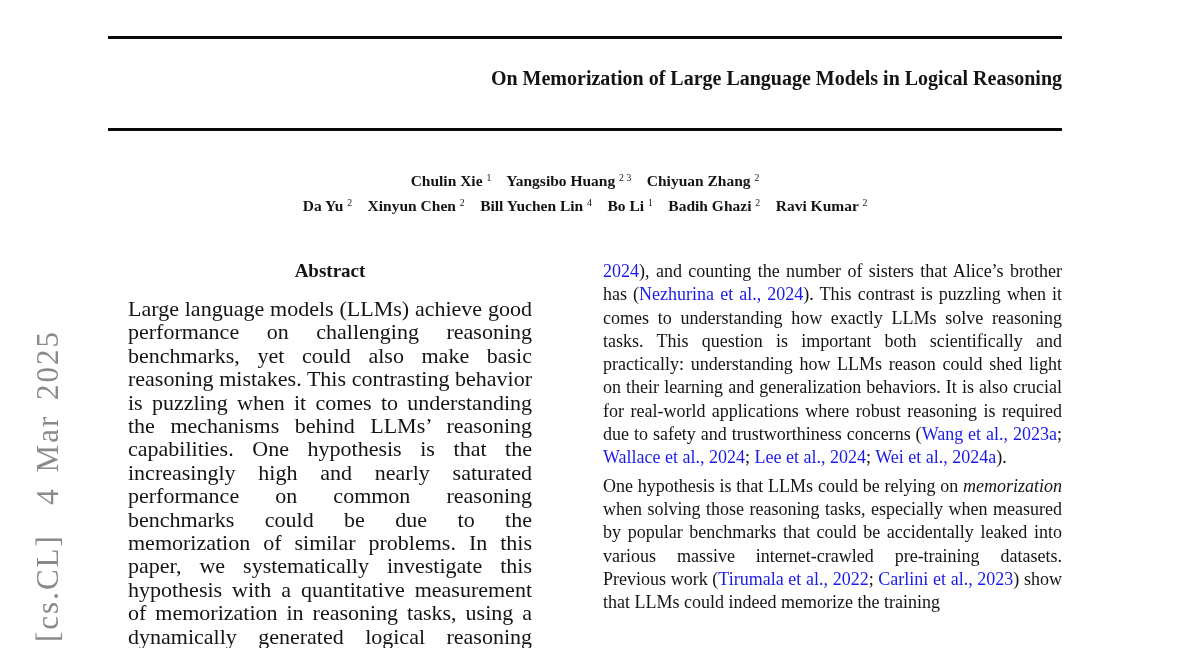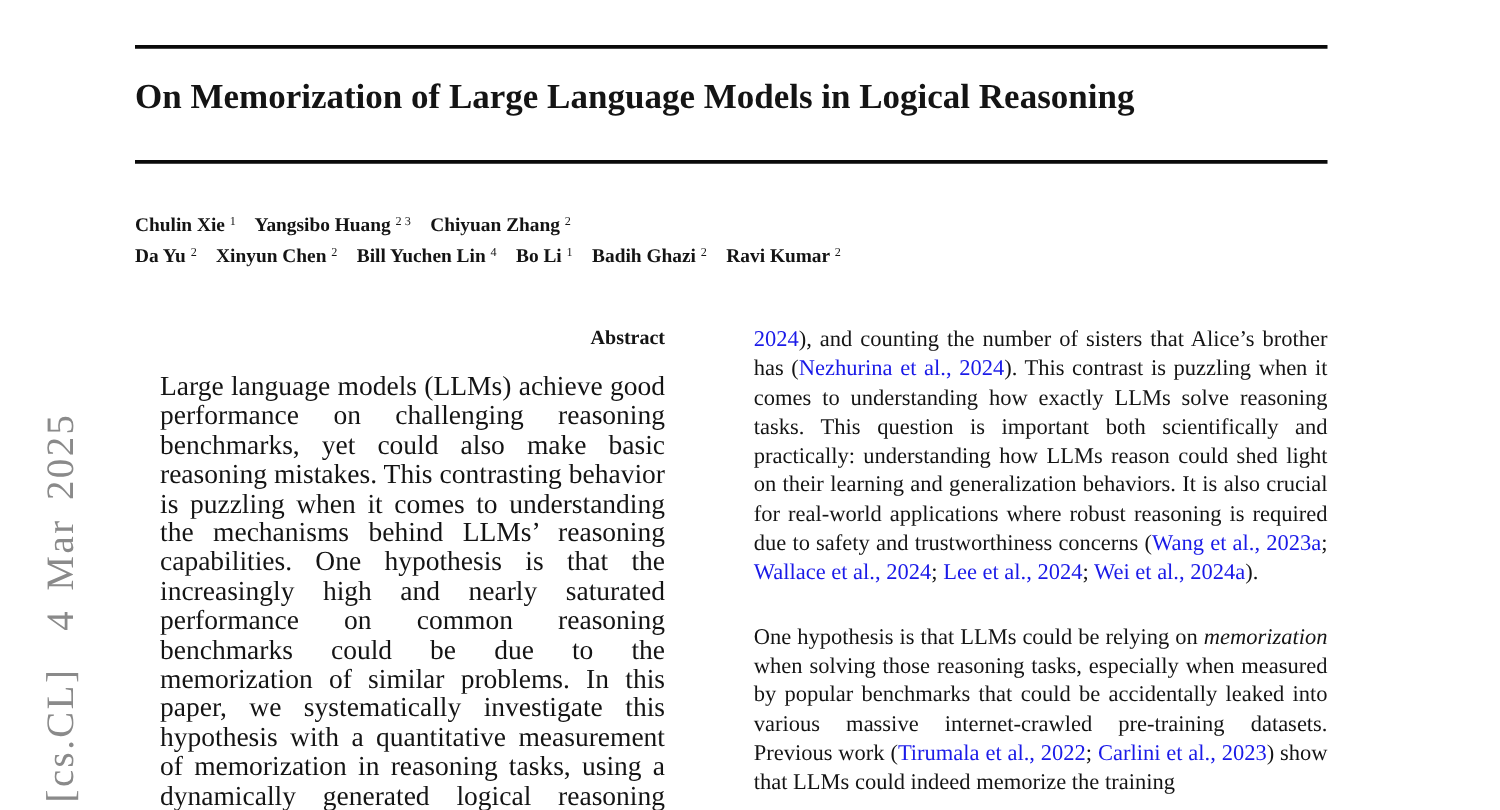--- a/index.html
+++ b/index.html
@@ -26,45 +26,45 @@
     background:var(--rule-color);
   }
   .rule-top{top:36px;}
   .rule-bottom{top:128px;}
   .title{
     position:absolute;
     left:108px;
     top:61px;
     width:954px;
     margin:0;
-    text-align:left;
-    font-size:28px;
+    text-align:right;
+    font-size:20px;
     line-height:34px;
     font-weight:700;
     color:var(--text-color);
   }
   .authors{
     position:absolute;
     left:108px;
     top:167px;
     width:954px;
-    text-align:left;
+    text-align:center;
     font-size:15.5px;
     line-height:22.5px;
     font-weight:700;
     font-family:Liberation Serif, serif;
   }
   .author-line{white-space:pre-wrap;}
   .abstract-heading{
     position:absolute;
     left:128px;
     top:258px;
     width:404px;
-    text-align:right;
-    font-size:16px;
+    text-align:center;
+    font-size:19px;
     line-height:26px;
     font-weight:700;
   }
   .abstract-body{
     position:absolute;
     left:128px;
     top:297px;
     width:404px;
     font-size:22px;
     line-height:23.4px;
@@ -73,21 +73,21 @@
   .right-col{
     position:absolute;
     left:603px;
     top:260px;
     width:459px;
     font-size:18px;
     line-height:23.3px;
     text-align:justify;
   }
   .para{margin:0;}
-  .para-2{margin-top:28px;}
+  .para-2{margin-top:5px;}
   .seg-cite{color:var(--link-color);}
   .seg-italic{font-style:italic;}
   .seg-sup{
     font-size:0.63em;
     vertical-align:0.5em;
     font-weight:400;
   }
   .arxiv-stamp{
     position:absolute;
     left:31px;

